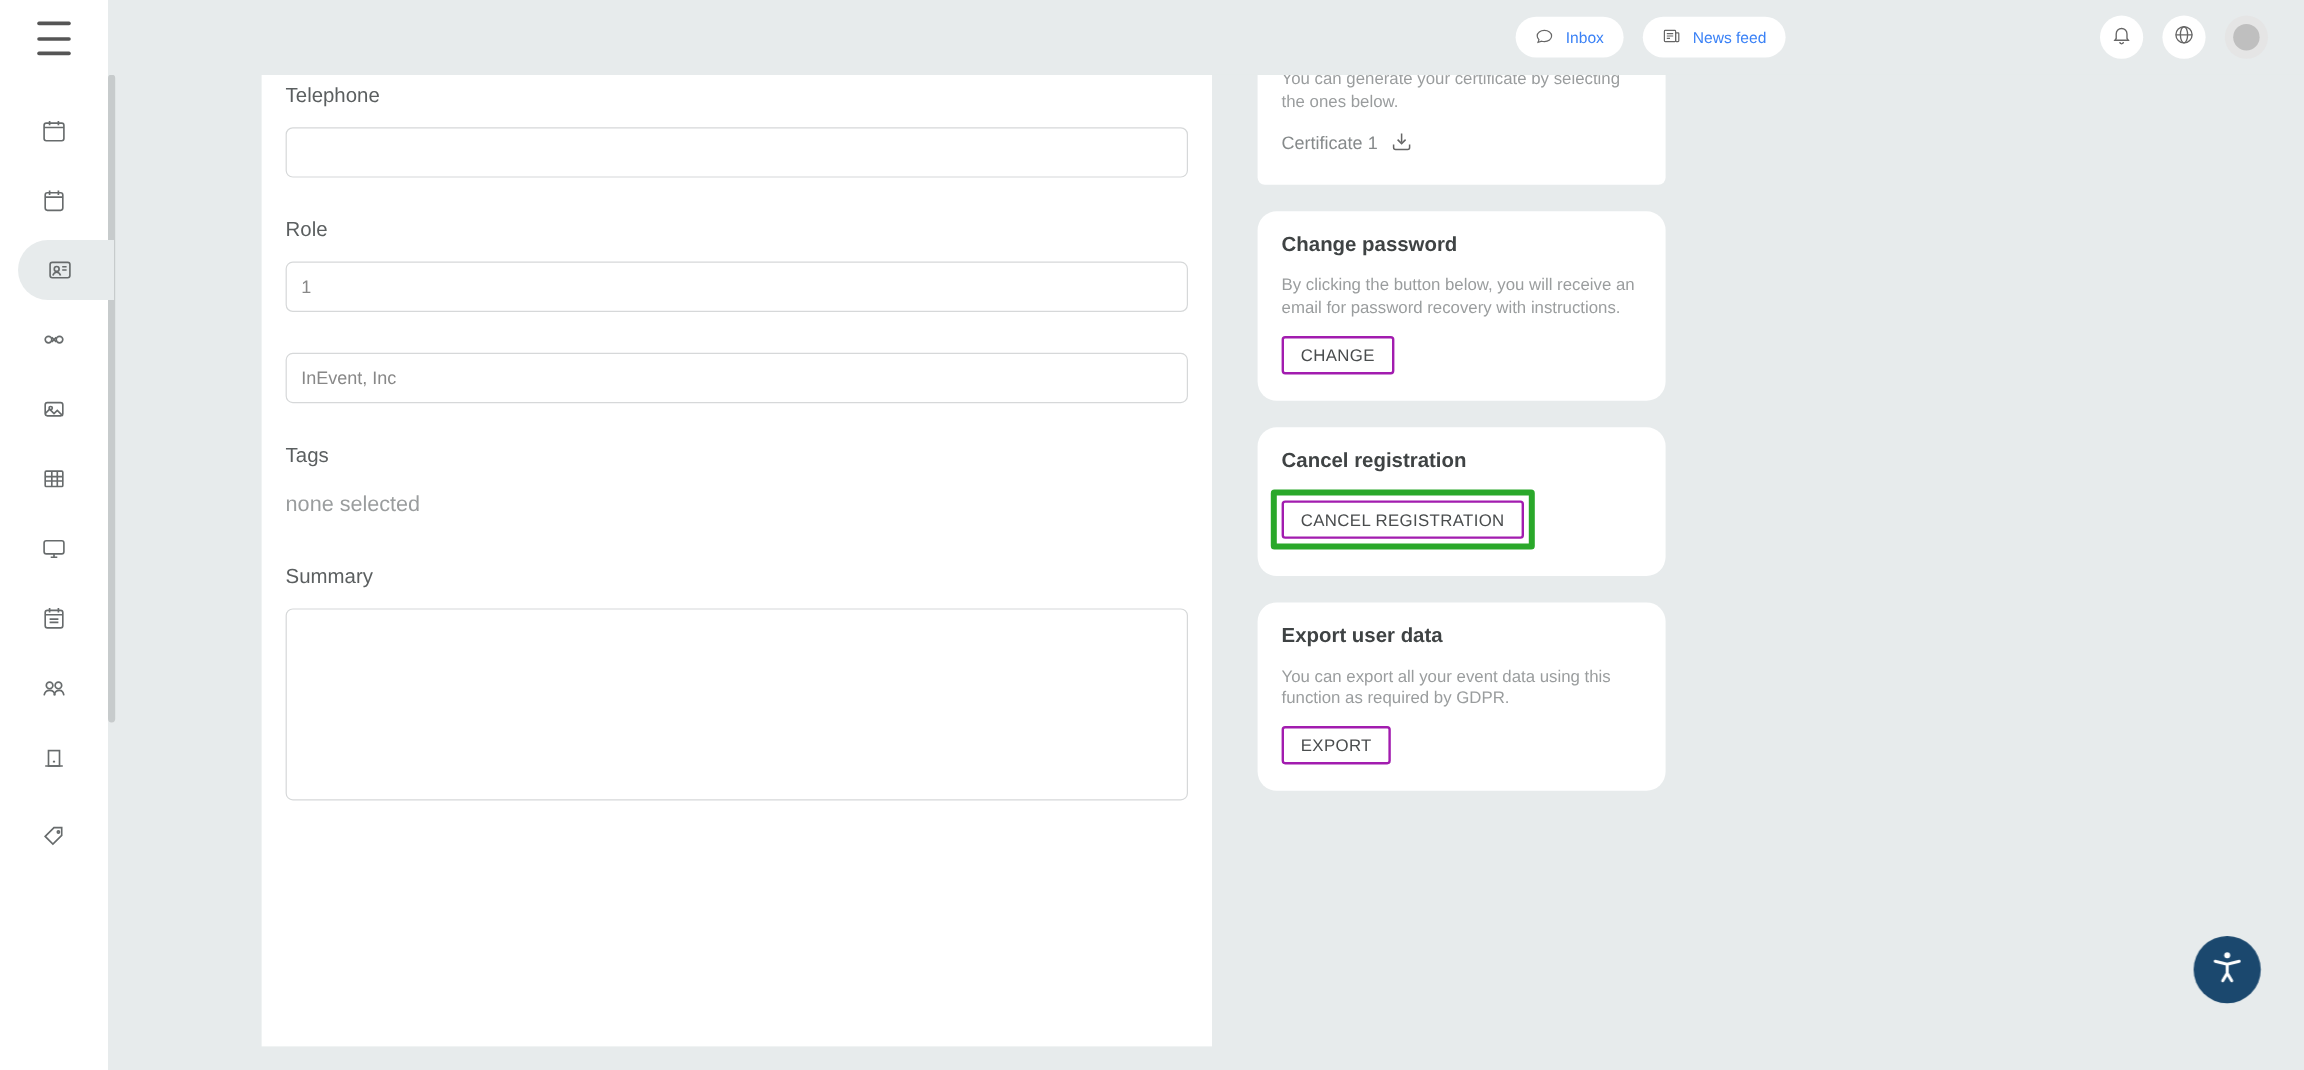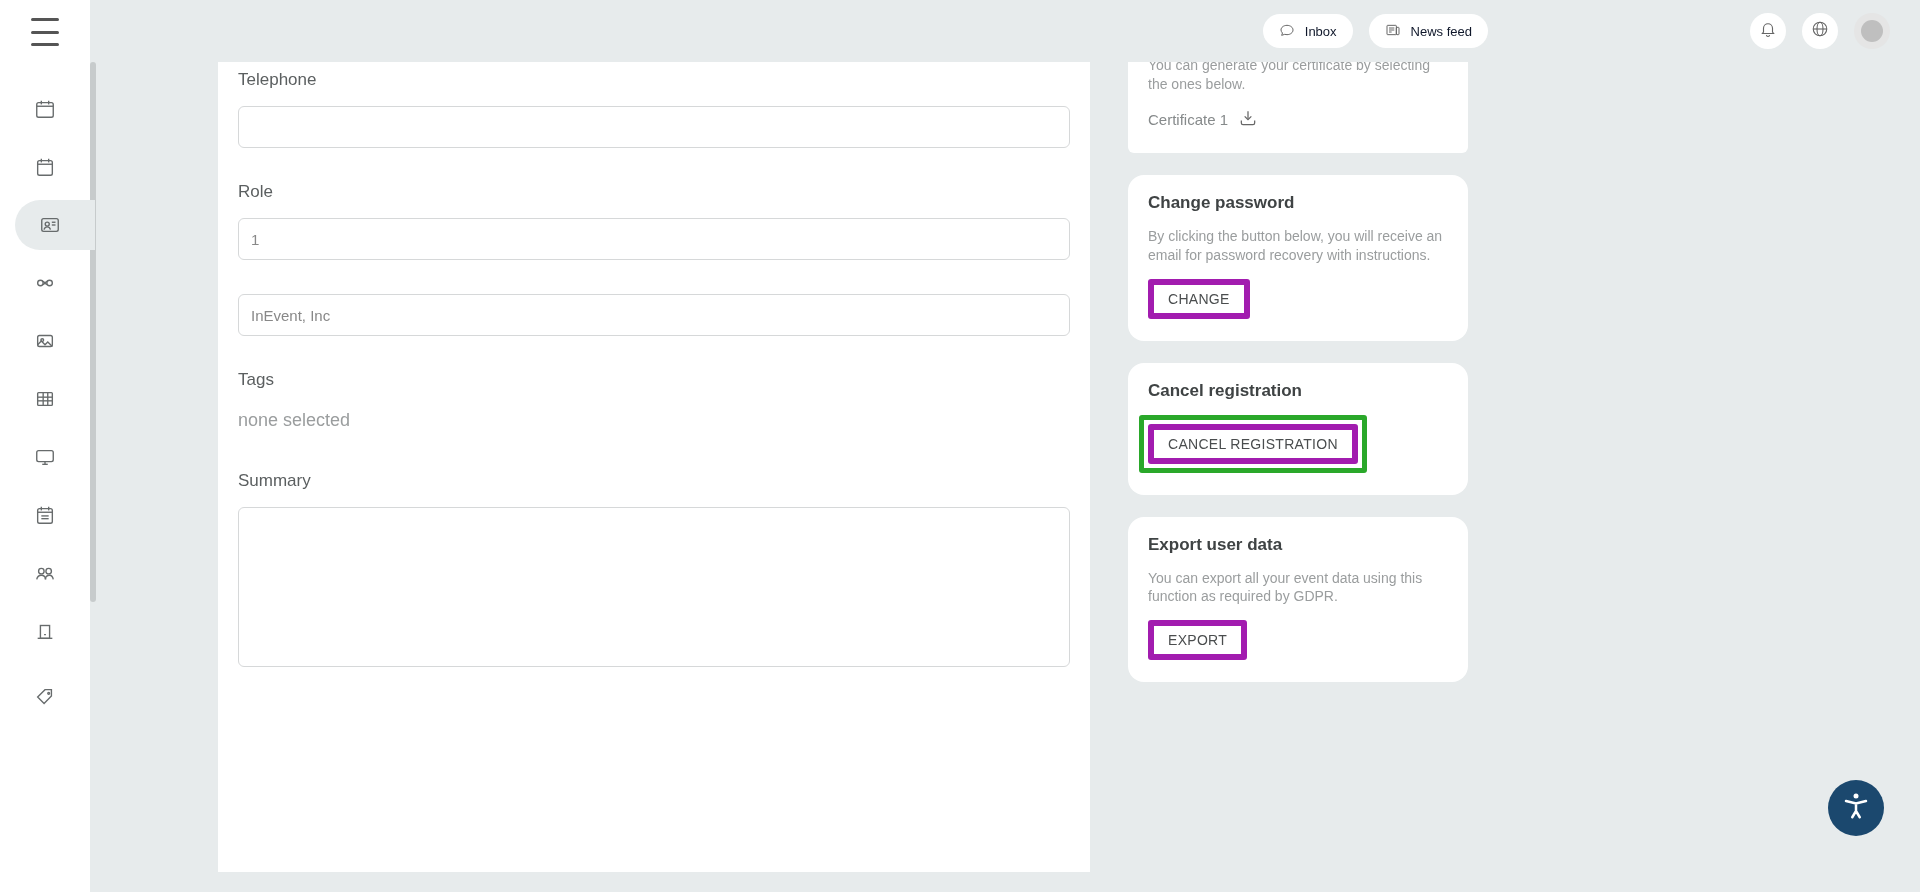--- a/index.html
+++ b/index.html
@@ -67,21 +67,21 @@
   }
   .topbar .pill {
     background: #ffffff;
     border-radius: 22px;
     height: 34px;
     display: flex;
     align-items: center;
     padding: 0 16px;
     gap: 10px;
     font-size: 13px;
-    color: #0f172a;
+    color: #3b82f6;
     cursor: pointer;
   }
   .topbar .pill svg { width: 16px; height: 16px; fill: none; stroke: #666; stroke-width: 1.5; }
   .topbar .circle-btn {
     width: 36px; height: 36px;
     border-radius: 50%;
     background: #ffffff;
     display: flex; align-items: center; justify-content: center;
     cursor: pointer;
   }
@@ -103,21 +103,21 @@
     left: 90px; right: 0; top: 62px; bottom: 0;
     overflow-y: auto;
     display: flex;
     gap: 20px;
     padding: 0 0 20px 0;
   }
 
   .form-card {
     background: #ffffff;
     margin-left: 128px;
-    width: 872px;
+    width: 792px;
     padding: 0 20px 40px 20px;
     flex-shrink: 0;
   }
   .form-group { margin-top: 18px; }
   .form-group:first-child { margin-top: 8px; }
   .form-label {
     font-size: 17px;
     color: #5b5f60;
     display: block;
     margin-bottom: 16px;
@@ -179,21 +179,21 @@
     display: flex;
     align-items: center;
     gap: 10px;
     font-size: 15px;
     color: #868a8b;
     cursor: pointer;
   }
   .cert-row svg { width: 20px; height: 20px; fill: none; stroke: #666; stroke-width: 1.5; }
   .btn-outline {
     display: inline-block;
-    border: 6px solid #a21caf;
+    border: 2px solid #a21caf;
     background: #fff;
     padding: 6px 14px;
     font-size: 14px;
     letter-spacing: .3px;
     color: #4a4d4e;
     cursor: pointer;
     border-radius: 3px;
   }
   .highlight-wrap {
     border: 5px solid #2aa82a;

